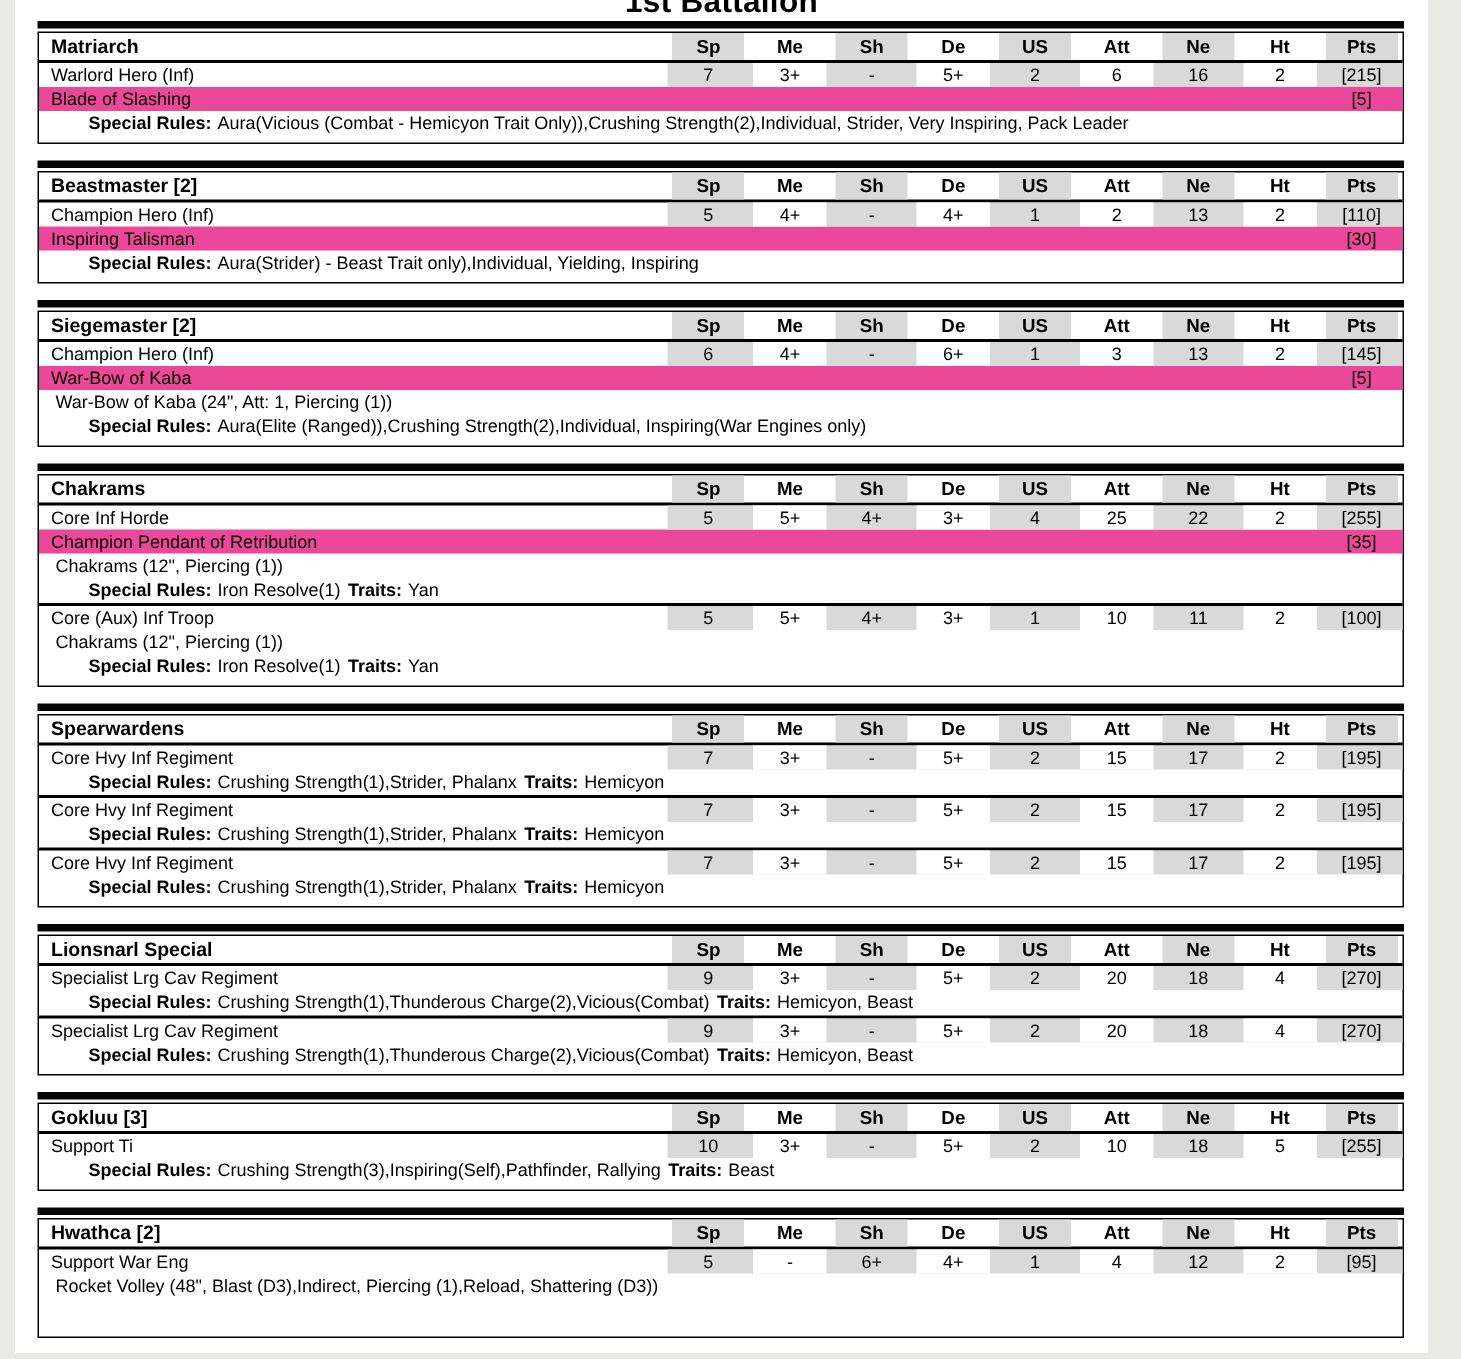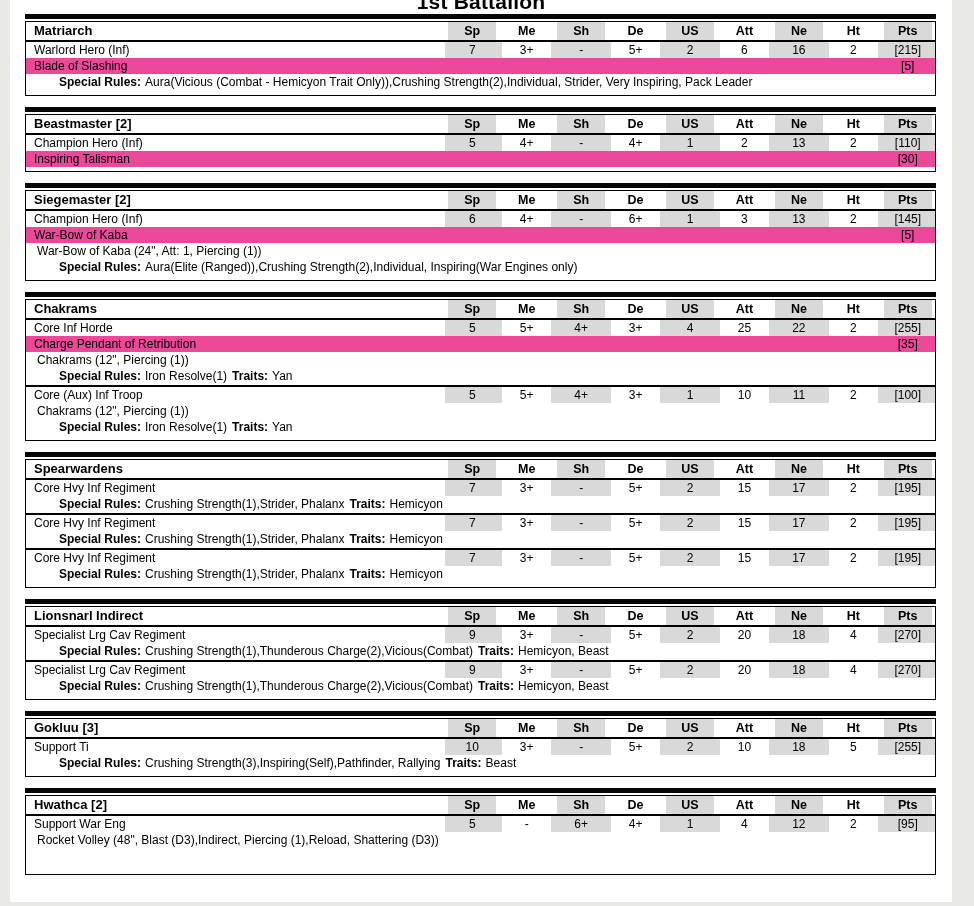--- a/index.html
+++ b/index.html
@@ -239,20 +239,21 @@
                 <span class="val"></span>
               </div>
               <div class="cell even">
                 <span class="val"></span>
               </div>
               <div class="cell odd">
                 <span class="val">[30]</span>
               </div>
             </div>
           </div>
+          <div class="row rules"><span class="sr-label">Special Rules:</span><span class="sr-text">Aura(Strider) - Beast Trait only),Individual, Yielding, Inspiring</span></div>
         </div>
       </section>
       <section class="unit-block">
         <div class="bar"></div>
         <div class="box">
           <div class="row head">
             <div class="label">Siegemaster [2]</div>
             <div class="stats">
               <div class="cell odd">
                 <span class="val">Sp</span>
@@ -414,21 +415,21 @@
               </div>
               <div class="cell even">
                 <span class="val">2</span>
               </div>
               <div class="cell odd">
                 <span class="val">[255]</span>
               </div>
             </div>
           </div>
           <div class="row item">
-            <div class="label">Charge Pendant of Retribution</div>
+            <div class="label">Champion Pendant of Retribution</div>
             <div class="stats">
               <div class="cell odd">
                 <span class="val"></span>
               </div>
               <div class="cell even">
                 <span class="val"></span>
               </div>
               <div class="cell odd">
                 <span class="val"></span>
               </div>
@@ -627,21 +628,21 @@
               </div>
             </div>
           </div>
           <div class="row rules"><span class="sr-label">Special Rules:</span><span class="sr-text">Crushing Strength(1),Strider, Phalanx</span><span class="tr-label">Traits:</span><span class="tr-text">Hemicyon</span></div>
         </div>
       </section>
       <section class="unit-block">
         <div class="bar"></div>
         <div class="box">
           <div class="row head">
-            <div class="label">Lionsnarl Indirect</div>
+            <div class="label">Lionsnarl Special</div>
             <div class="stats">
               <div class="cell odd">
                 <span class="val">Sp</span>
               </div>
               <div class="cell even">
                 <span class="val">Me</span>
               </div>
               <div class="cell odd">
                 <span class="val">Sh</span>
               </div>

